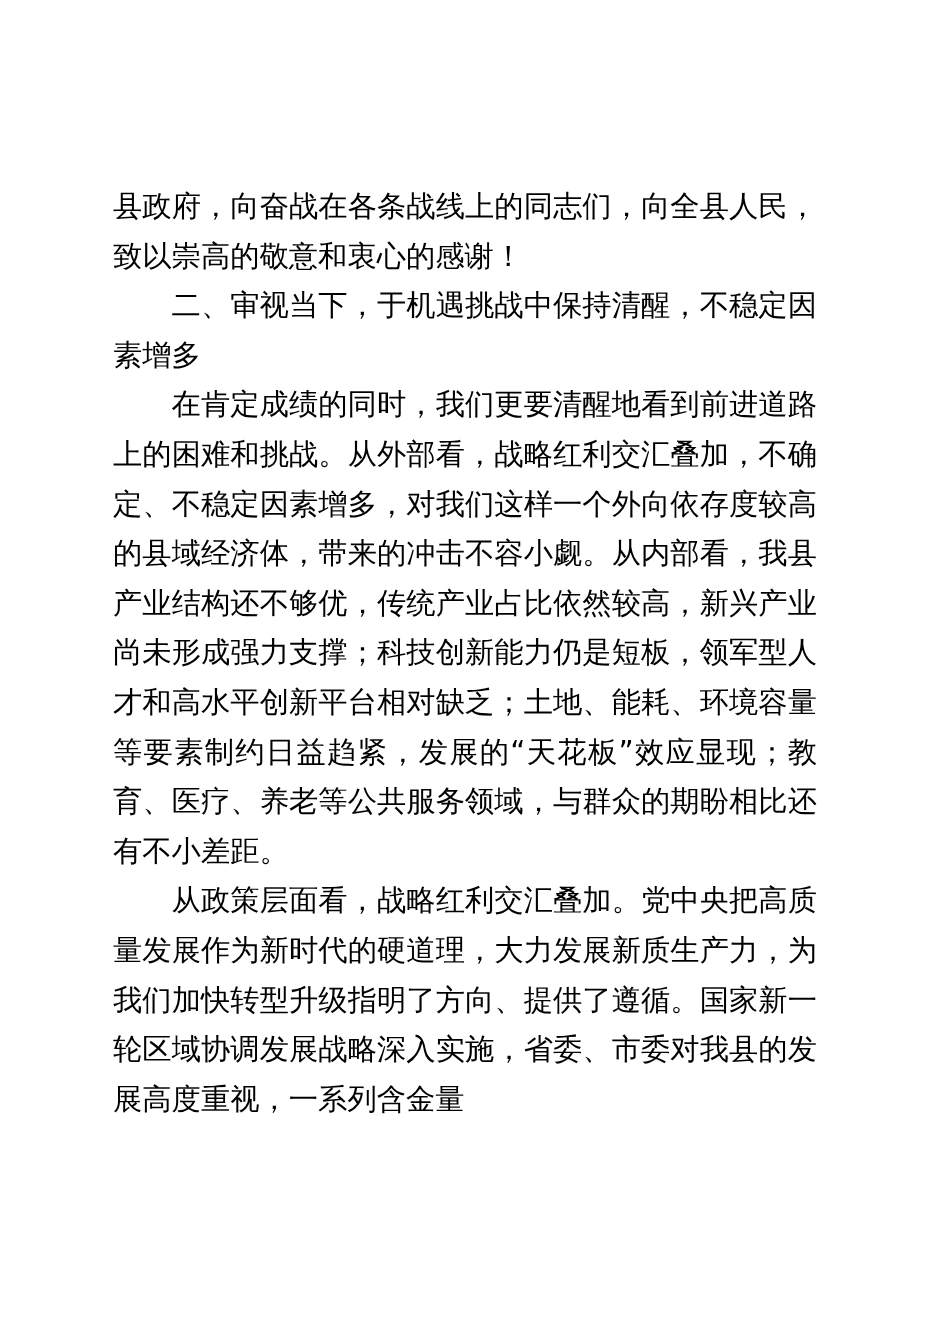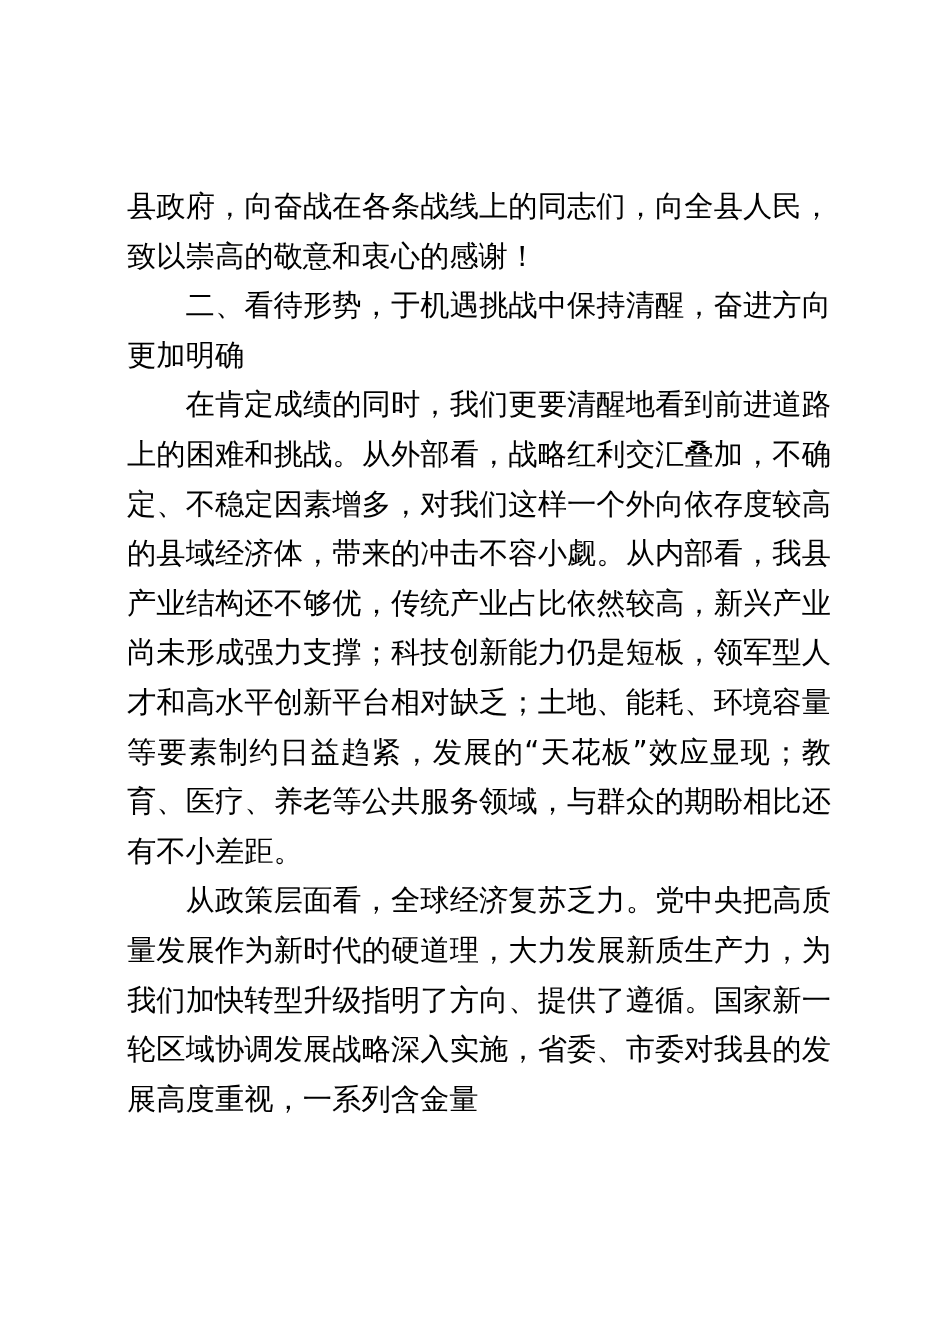--- a/index.html
+++ b/index.html
@@ -10,21 +10,21 @@
     body {
       width: 950px;
       height: 1344px;
       position: relative;
       overflow: hidden;
       font-family: "DejaVu Sans", "Liberation Sans", sans-serif;
       color: #000000;
     }
     .page {
       position: absolute;
-      left: 127px;
+      left: 113px;
       top: 182px;
       width: 704px;
     }
     .para {
       margin: 0;
       font-size: 29.3px;
       line-height: 49.6px;
       text-align: justify;
       text-align-last: left;
       letter-spacing: 0px;
@@ -35,16 +35,16 @@
     }
     .heading {
       font-family: "DejaVu Sans", "Liberation Sans", sans-serif;
     }
   </style>
 </head>
 <body>
 
 <div class="page">
   <p class="para">县政府，向奋战在各条战线上的同志们，向全县人民，致以崇高的敬意和衷心的感谢！</p>
-  <p class="para indent heading">二、看待形势，于机遇挑战中保持清醒，奋进方向更加明确</p>
+  <p class="para indent heading">二、审视当下，于机遇挑战中保持清醒，不稳定因素增多</p>
   <p class="para indent">在肯定成绩的同时，我们更要清醒地看到前进道路上的困难和挑战。从外部看，战略红利交汇叠加，不确定、不稳定因素增多，对我们这样一个外向依存度较高的县域经济体，带来的冲击不容小觑。从内部看，我县产业结构还不够优，传统产业占比依然较高，新兴产业尚未形成强力支撑；科技创新能力仍是短板，领军型人才和高水平创新平台相对缺乏；土地、能耗、环境容量等要素制约日益趋紧，发展的“天花板”效应显现；教育、医疗、养老等公共服务领域，与群众的期盼相比还有不小差距。</p>
-  <p class="para indent">从政策层面看，全球经济复苏乏力。党中央把高质量发展作为新时代的硬道理，大力发展新质生产力，为我们加快转型升级指明了方向、提供了遵循。国家新一轮区域协调发展战略深入实施，省委、市委对我县的发展高度重视，一系列含金量</p>
+  <p class="para indent">从政策层面看，战略红利交汇叠加。党中央把高质量发展作为新时代的硬道理，大力发展新质生产力，为我们加快转型升级指明了方向、提供了遵循。国家新一轮区域协调发展战略深入实施，省委、市委对我县的发展高度重视，一系列含金量</p>
 </div>
 
 </body></html>

